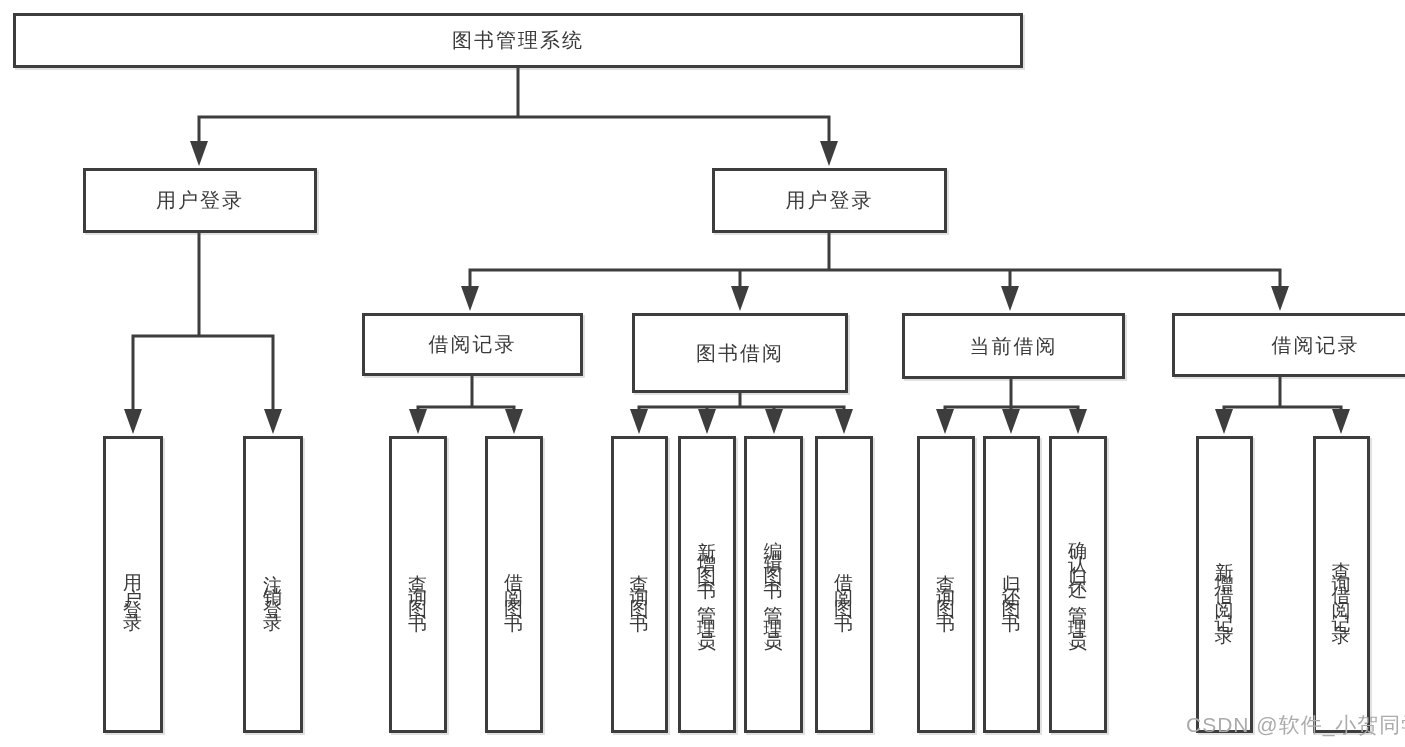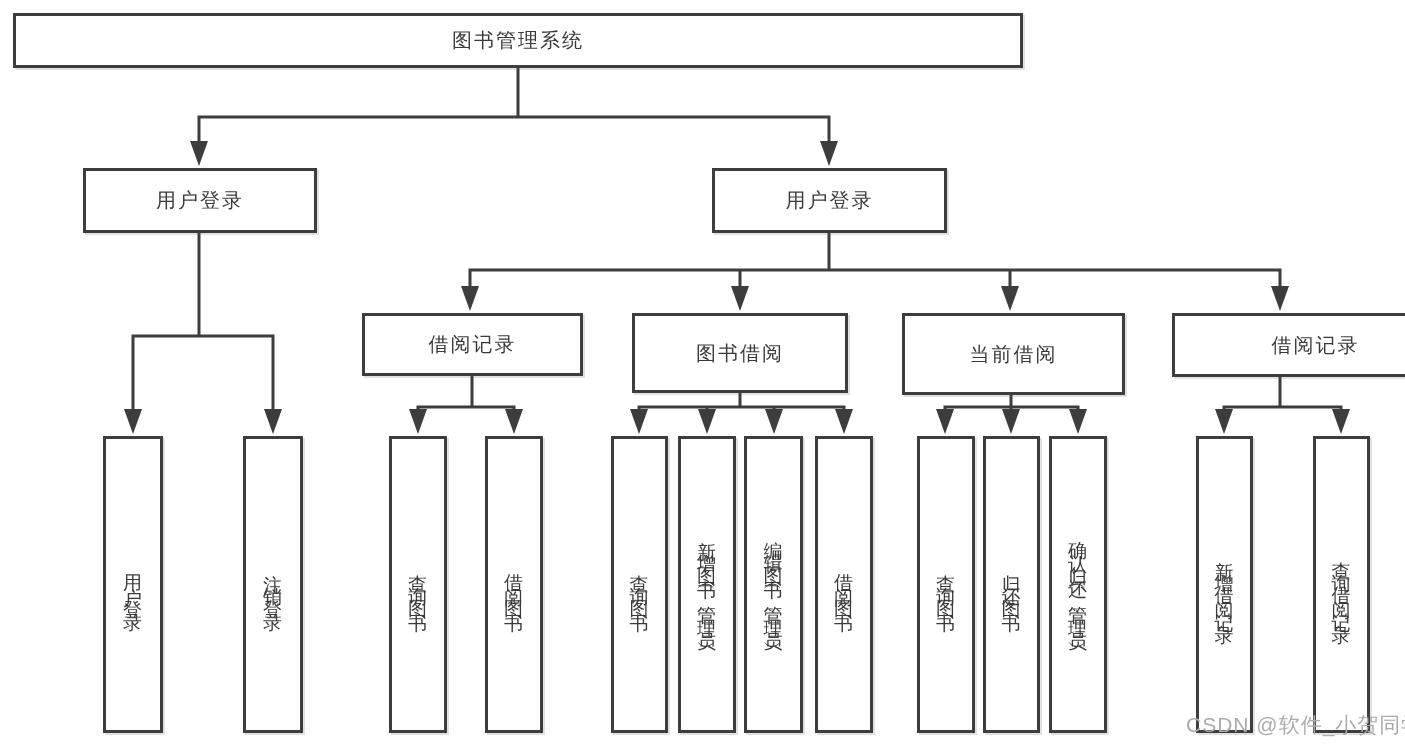--- a/index.html
+++ b/index.html
@@ -82,21 +82,21 @@
   <div class="node" style="left:712px;top:168px;width:235px;height:65px;">
     <span>用户登录</span>
   </div>
 
   <div class="node" style="left:362px;top:313px;width:221px;height:63px;">
     <span>借阅记录</span>
   </div>
   <div class="node" style="left:632px;top:313px;width:216px;height:80px;">
     <span>图书借阅</span>
   </div>
-  <div class="node" style="left:902px;top:313px;width:223px;height:82px;">
+  <div class="node" style="left:902px;top:313px;width:223px;height:66px;">
     <span>当前借阅</span>
   </div>
   <div class="node" style="left:1172px;top:313px;width:263px;height:64px;padding-left:24px;">
     <span>借阅记录</span>
   </div>
 
   <div class="node leaf" style="left:103px;top:436px;width:60px;height:297px;">
     <span class="vtext">用户登录</span>
   </div>
   <div class="node leaf" style="left:243px;top:436px;width:60px;height:297px;">

